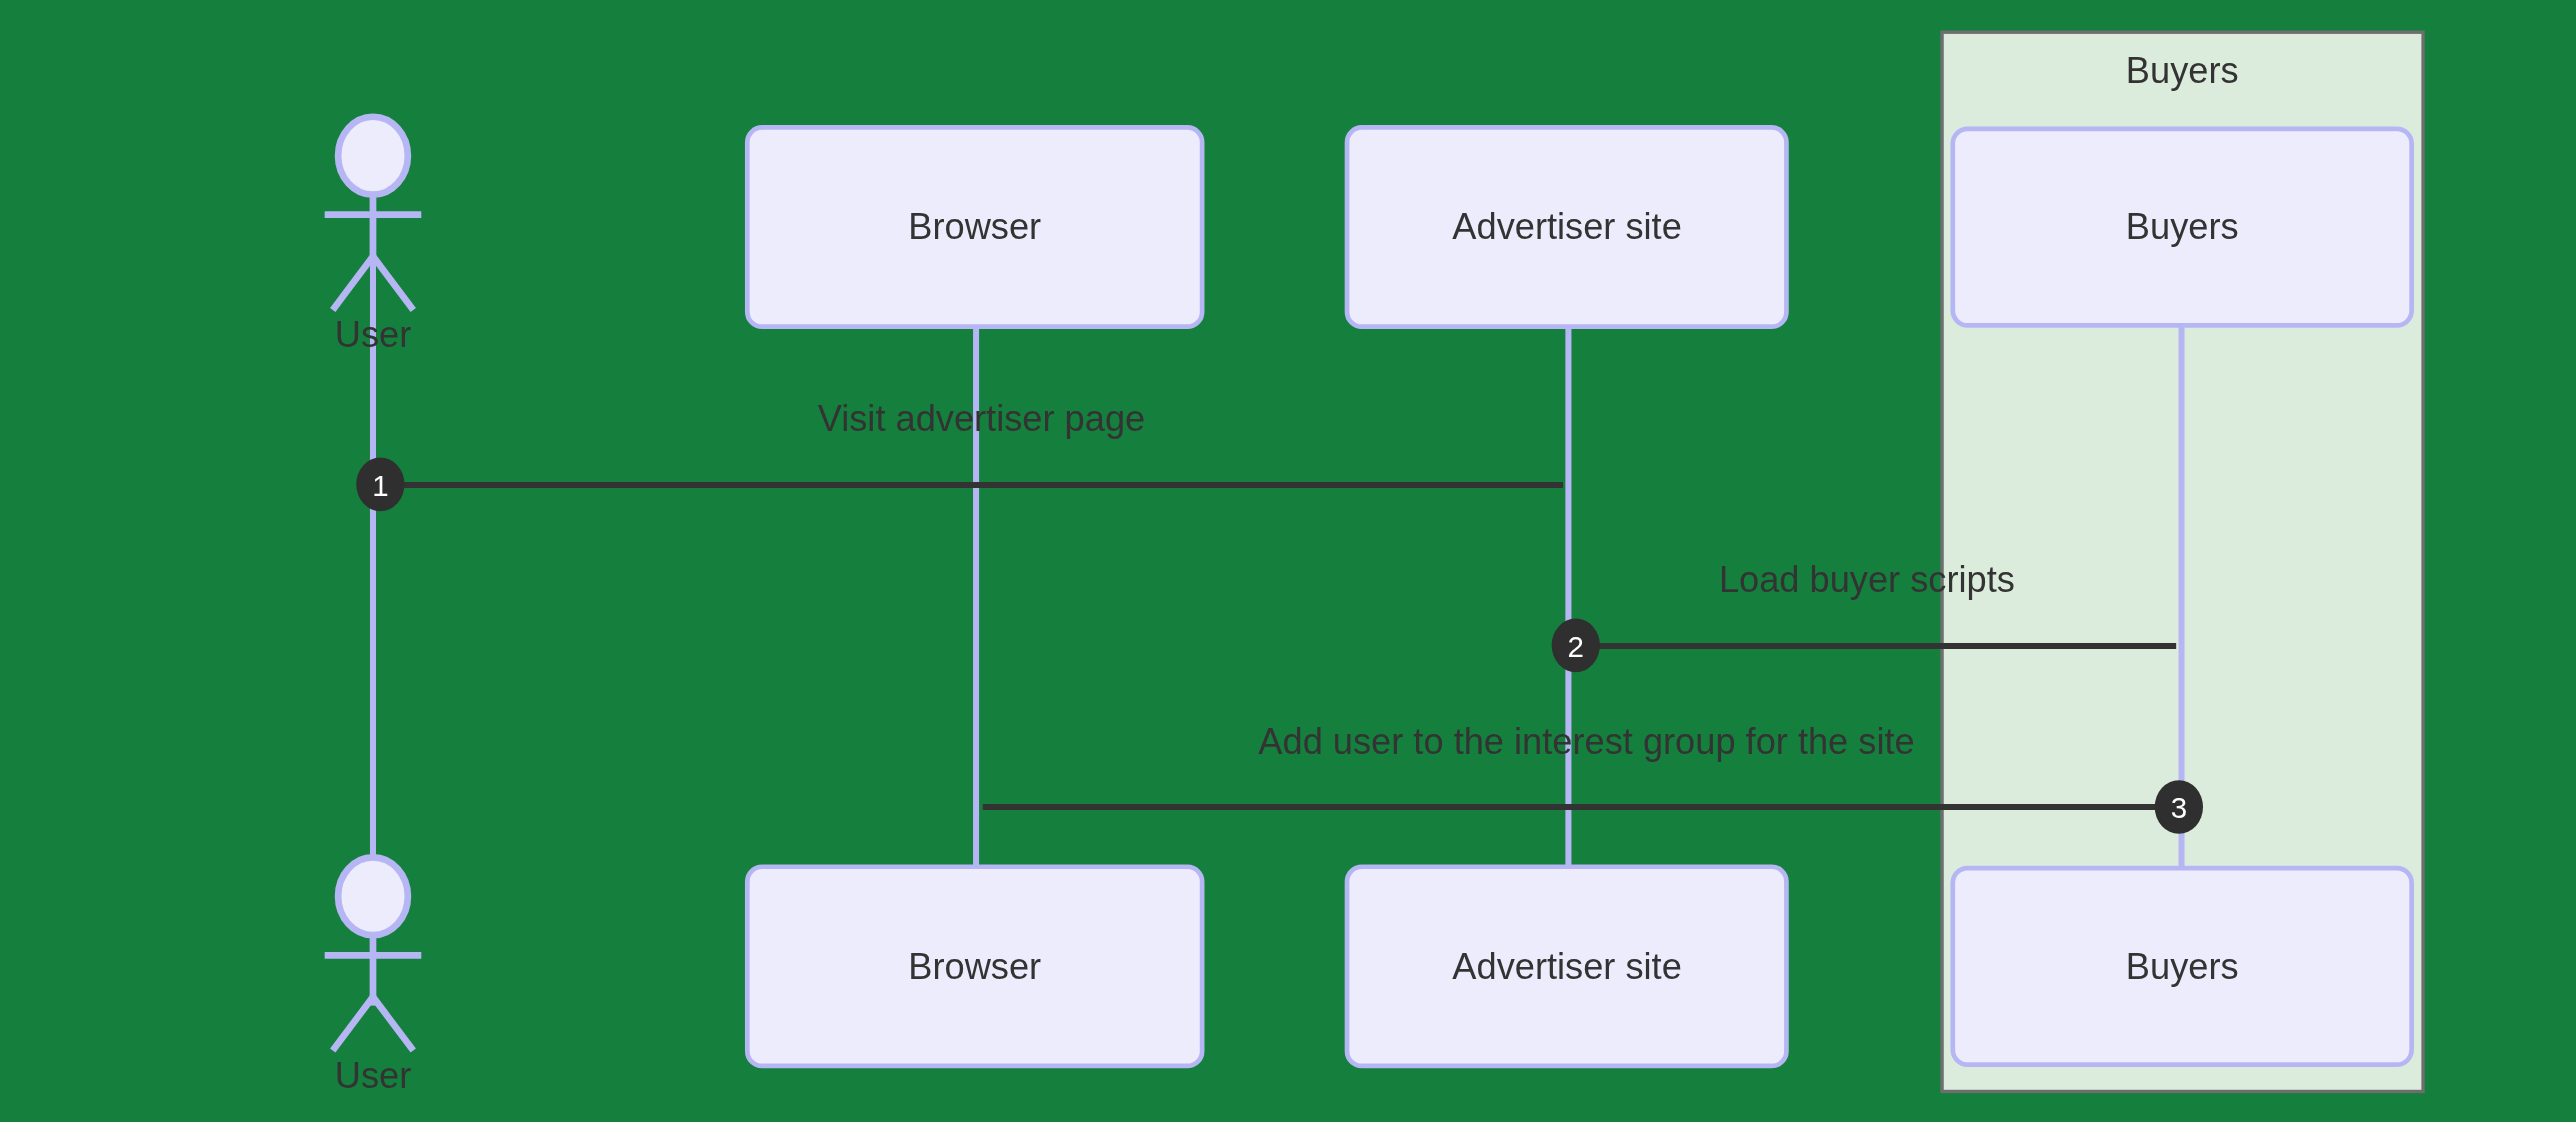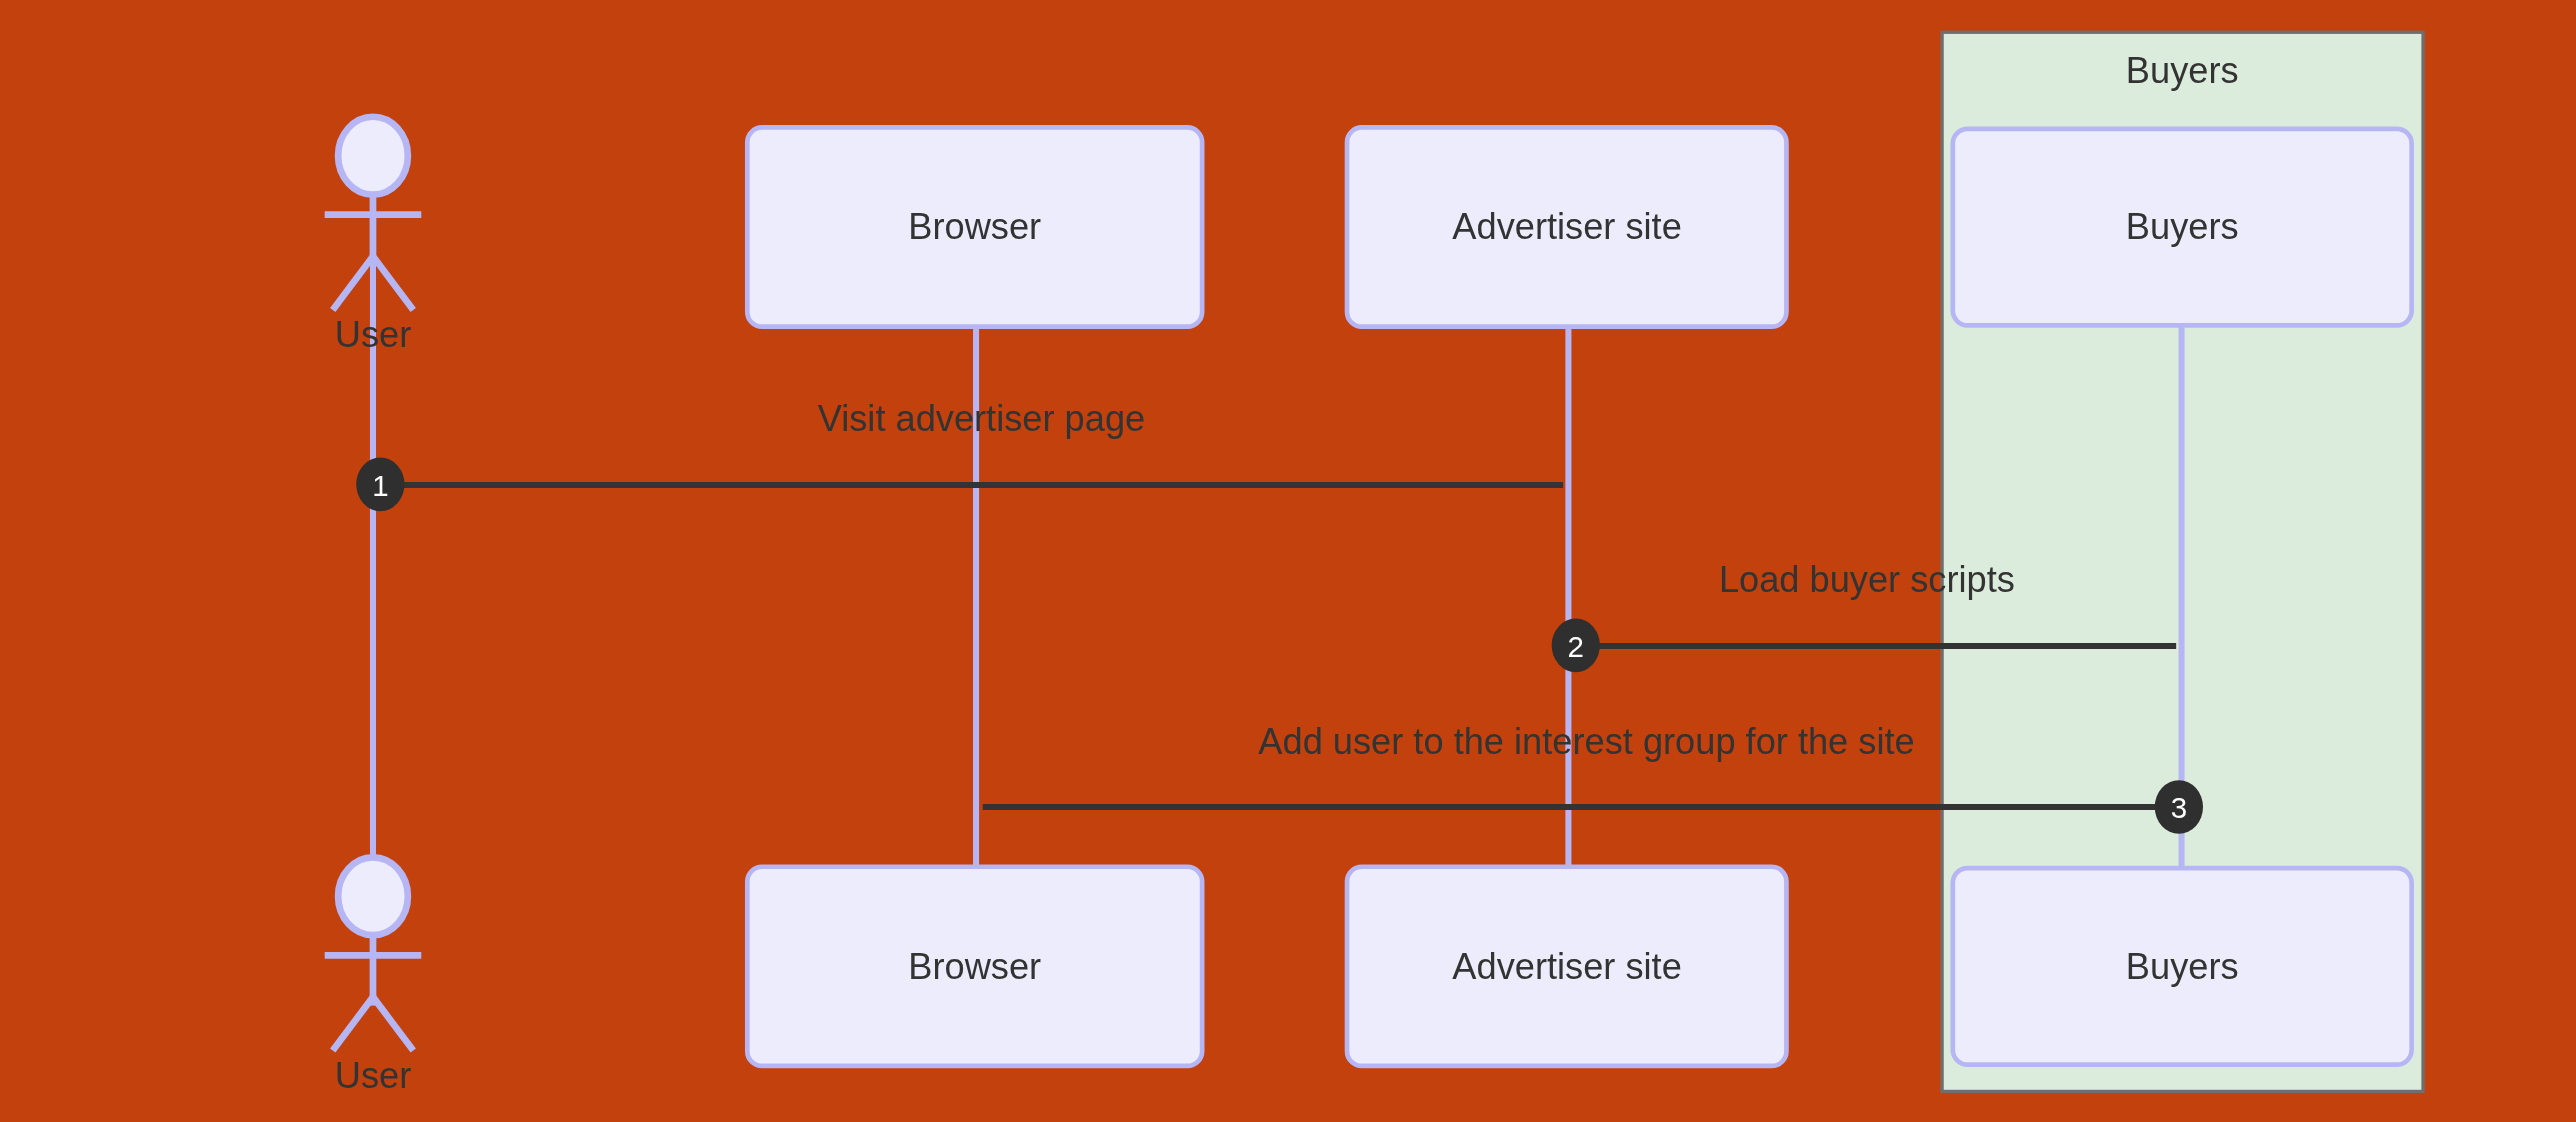--- a/index.html
+++ b/index.html
@@ -8,21 +8,21 @@
     padding: 0;
     background: #ffffff;
   }
   body {
     font-family: "Liberation Sans", sans-serif;
   }
   #stage {
     position: relative;
     width: 2576px;
     height: 1123px;
-    background: #c2410c;
+    background: #15803d;
     overflow: hidden;
   }
   #diagram-svg {
     position: absolute;
     left: 0;
     top: 0;
     width: 2576px;
     height: 1123px;
     display: block;
   }

